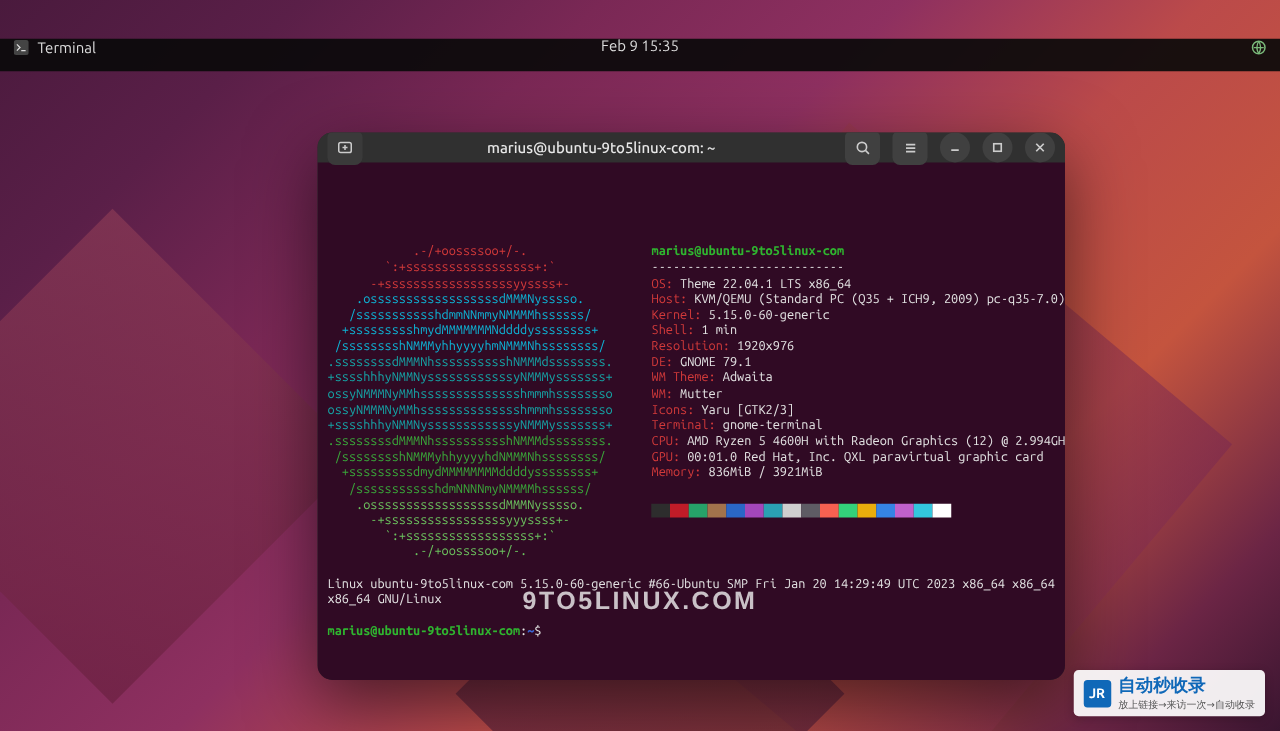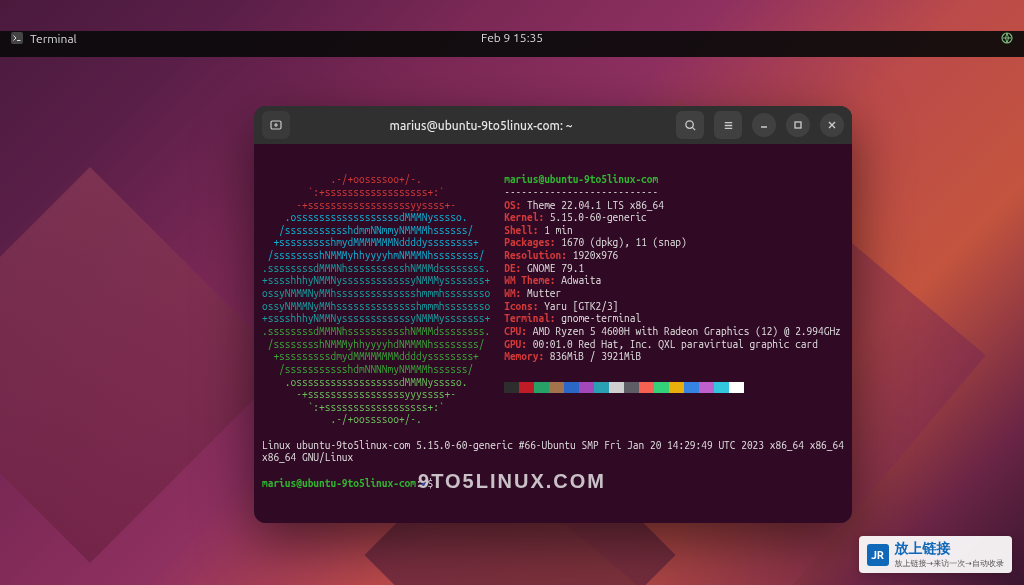--- a/index.html
+++ b/index.html
@@ -27,47 +27,47 @@
 .tb-icon { width:14px; height:14px; display:flex; align-items:center; justify-content:center; }
 
 
 .term-window {
   position:absolute; left:254px; top:106px; width:598px;
   border-radius:12px; overflow:hidden;
   box-shadow:0 18px 55px rgba(0,0,0,.55);
   background:#2c2c2c;
 }
 .term-titlebar {
-  height:38px; background:#303030; display:flex; align-items:center;
+  height:24px; background:#303030; display:flex; align-items:center;
   padding:0 8px; gap:6px;
 }
 .tab-btn {
   width:28px; height:28px; border-radius:6px; background:#3a3a3a;
   display:flex; align-items:center; justify-content:center; color:#ccc;
 }
 .title-text { flex:1; text-align:center; color:#e8e8e8; font-size:12px; font-weight:500; }
 .win-btn {
   width:24px; height:24px; border-radius:50%; background:#404040;
   display:flex; align-items:center; justify-content:center; color:#ccc; font-size:10px;
   margin-left:4px;
 }
 .win-btn svg { stroke:#ccc; }
 
 .term-body {
   background:#300a24; padding:4px 8px 8px;
   font-family:"Ubuntu Mono","DejaVu Sans Mono",monospace;
   font-size:10.2px; line-height:1.24; color:#d8d8d8;
   white-space:pre;
 }
-.logo-block { display:flex; gap:14px; }
+.logo-block { display:flex; gap:31px;margin-top:35px; }
 .logo-col { display:flex; flex-direction:column; }
 .info-col { display:flex; flex-direction:column; }
 .c-green { color:#2fb52f; font-weight:bold; }
 .c-white { color:#e4e4e4; }
-.c-red { color:#d33a3a; font-weight:bold; }
+.c-red { color:#d33a3a; font-weight:normal; }
 .logo-row1 { color:#d33a3a; }
 .logo-row2 { color:#0db4d6; }
 .logo-row3 { color:#15a4a6; }
 .logo-row4 { color:#3aa83a; }
 .logo-row5 { color:#6cc25e; }
 .color-strip { display:flex; margin-top:6px; }
 .color-cell { width:15px; height:11px; }
 .prompt-line { margin-top:8px; }
 .prompt-user { color:#2fb52f; font-weight:bold; }
 .prompt-path { color:#3a65d6; font-weight:bold; }
@@ -153,23 +153,23 @@
     </div>
   </div>
 
   <div class="term-body">
     <div class="logo-block">
       <div class="logo-col" id="logo-target"><span class="logo-row1">            .-/+oossssoo+/-.</span><span class="logo-row1">        `:+ssssssssssssssssss+:`</span><span class="logo-row1">      -+ssssssssssssssssssyyssss+-</span><span class="logo-row2">    .ossssssssssssssssssdMMMNysssso.</span><span class="logo-row2">   /ssssssssssshdmmNNmmyNMMMMhssssss/</span><span class="logo-row2">  +ssssssssshmydMMMMMMMNddddyssssssss+</span><span class="logo-row2"> /sssssssshNMMMyhhyyyyhmNMMMNhssssssss/</span><span class="logo-row3">.ssssssssdMMMNhsssssssssshNMMMdssssssss.</span><span class="logo-row3">+sssshhhyNMMNyssssssssssssyNMMMysssssss+</span><span class="logo-row3">ossyNMMMNyMMhsssssssssssssshmmmhssssssso</span><span class="logo-row3">ossyNMMMNyMMhsssssssssssssshmmmhssssssso</span><span class="logo-row3">+sssshhhyNMMNyssssssssssssyNMMMysssssss+</span><span class="logo-row4">.ssssssssdMMMNhsssssssssshNMMMdssssssss.</span><span class="logo-row4"> /sssssssshNMMMyhhyyyyhdNMMMNhssssssss/</span><span class="logo-row4">  +sssssssssdmydMMMMMMMMddddyssssssss+</span><span class="logo-row4">   /ssssssssssshdmNNNNmyNMMMMhssssss/</span><span class="logo-row5">    .ossssssssssssssssssdMMMNysssso.</span><span class="logo-row5">      -+sssssssssssssssssyyyssss+-</span><span class="logo-row5">        `:+ssssssssssssssssss+:`</span><span class="logo-row5">            .-/+oossssoo+/-.</span></div>
       <div class="info-col">
 <span class="c-green">marius@ubuntu-9to5linux-com</span>
 <span class="c-white">---------------------------</span>
 <span><span class="c-red">OS:</span><span class="c-white"> Theme 22.04.1 LTS x86_64</span></span>
+<span><span class="c-red">Host:</span><span class="c-white"> KVM/QEMU (Standard PC (Q35 + ICH9, 2009) pc-q35-7.0)</span></span>
 <span><span class="c-red">Kernel:</span><span class="c-white"> 5.15.0-60-generic</span></span>
 <span><span class="c-red">Shell:</span><span class="c-white"> 1 min</span></span>
-<span><span class="c-red">Packages:</span><span class="c-white"> 1670 (dpkg), 11 (snap)</span></span>
 <span><span class="c-red">Resolution:</span><span class="c-white"> 1920x976</span></span>
 <span><span class="c-red">DE:</span><span class="c-white"> GNOME 79.1</span></span>
 <span><span class="c-red">WM Theme:</span><span class="c-white"> Adwaita</span></span>
 <span><span class="c-red">WM:</span><span class="c-white"> Mutter</span></span>
 <span><span class="c-red">Icons:</span><span class="c-white"> Yaru [GTK2/3]</span></span>
 <span><span class="c-red">Terminal:</span><span class="c-white"> gnome-terminal</span></span>
 <span><span class="c-red">CPU:</span><span class="c-white"> AMD Ryzen 5 4600H with Radeon Graphics (12) @ 2.994GHz</span></span>
 <span><span class="c-red">GPU:</span><span class="c-white"> 00:01.0 Red Hat, Inc. QXL paravirtual graphic card</span></span>
 <span><span class="c-red">Memory:</span><span class="c-white"> 836MiB / 3921MiB</span></span>
 <span> </span>
@@ -179,16 +179,16 @@
 <div class="c-white" style="white-space:pre-wrap">Linux ubuntu-9to5linux-com 5.15.0-60-generic #66-Ubuntu SMP Fri Jan 20 14:29:49 UTC 2023 x86_64 x86_64 x86_64 GNU/Linux</div>
 <div><span class="prompt-user">marius@ubuntu-9to5linux-com</span><span class="c-white">:</span><span class="prompt-path">~</span><span class="c-white">$ </span></div>
   </div>
 </div>
 
 <div class="brand-mark">9TO5LINUX.COM</div>
 
 <div class="badge">
   <div class="jr">JR</div>
   <div>
-    <div class="big">放上链接</div>
+    <div class="big">自动秒收录</div>
     <div style="color:#555;font-size:8px">放上链接→来访一次→自动收录</div>
   </div>
 </div>
 
 </body></html>

